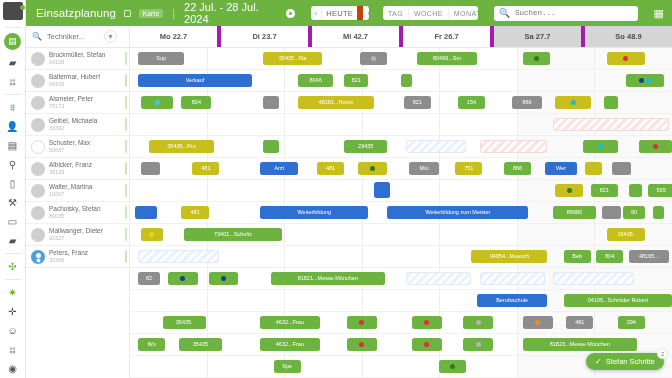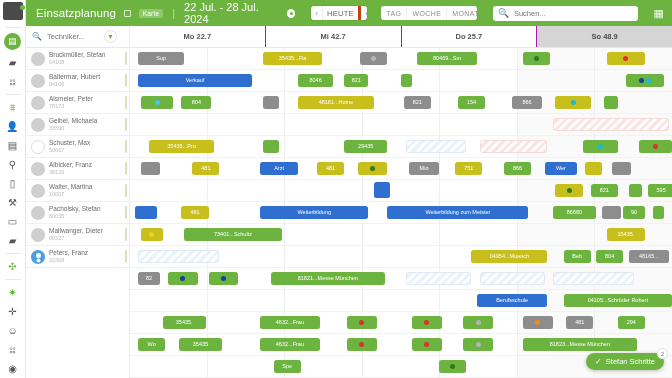--- a/index.html
+++ b/index.html
@@ -58,37 +58,37 @@
   .tb-dot:after{content:"";position:absolute;left:3px;top:3px;width:3px;height:3px;border-radius:50%;background:#6cb43f;}
   .tb-spacer{flex:1;}
   .nav-group{
     display:flex; align-items:center; background:#fff; border-radius:3px;
     height:14px; overflow:hidden; box-shadow:0 0 0 1px rgba(0,0,0,.04);
   }
   .nav-btn{
     font-size:8px; color:#8a8a8a; padding:0 4px; height:14px;
     display:flex;align-items:center;cursor:pointer;
   }
-  .nav-btn.mid{ color:#666; border-left:1px solid #ececec;border-right:3px solid #c2410c; font-size:7.5px; letter-spacing:.3px;}
+  .nav-btn.mid{ color:#666; border-left:1px solid #ececec;border-right:6px solid #c2410c; font-size:7.5px; letter-spacing:.3px;}
   .seg-group{
     display:flex;align-items:center;background:#fff;border-radius:3px;height:14px;overflow:hidden;margin-left:6px;
   }
   .seg{
     font-size:7px;color:#8e8e8e;padding:0 5px;height:14px;display:flex;align-items:center;
     letter-spacing:.4px; cursor:pointer;
   }
   .seg + .seg{ border-left:1px solid #f0f0f0; }
   .search-wrap{
     margin-left:8px; background:#fff; border-radius:3px; height:15px; width:155px;
     display:flex;align-items:center;gap:4px;padding:0 6px;
   }
   .search-wrap .mag{ color:#6cb43f; font-size:9px; }
   .search-inp{
     border:0;outline:0;font-size:7.5px;color:#b8b8b8;flex:1;background:transparent;
-    font-family:Liberation Sans, sans-serif;
+    font-family:Liberation Mono, monospace;
   }
   .grid-ico{ margin-left:8px; color:#fff; opacity:.9; font-size:11px; cursor:pointer;}
 
   
   .filterbar{
     height:22px; display:flex; align-items:stretch; border-bottom:1px solid #e8e8e8; background:#fff;
   }
   .fb-left{
     width:104px;flex:0 0 104px;display:flex;align-items:center;gap:5px;padding-left:6px;
     border-right:1px solid #ececec;
@@ -96,21 +96,21 @@
   .fb-left .mag{ color:#777; font-size:8px;}
   .fb-inp{ border:0;outline:0;font-size:7.5px;color:#c0c0c0;width:52px;background:transparent;
     font-family:"Liberation Sans",sans-serif;}
   .fb-funnel{
     width:13px;height:13px;border-radius:50%;border:1px solid #e2e2e2;
     display:flex;align-items:center;justify-content:center;color:#6cb43f;font-size:7px;cursor:pointer;
   }
   .daycols{ flex:1; display:flex; }
   .daycol{
     flex:1; display:flex;align-items:center;justify-content:center;
-    font-size:7.5px; font-weight:bold; color:#555; border-right:1px solid #a21caf;
+    font-size:7.5px; font-weight:bold; color:#555; border-right:4px solid #a21caf;
   }
   .daycol.weekend{ background:#d5d5d5; color:#4c4c4c; }
   .daycol:last-child{border-right:0;}
 
   
   .board{ flex:1; display:flex; overflow:hidden; }
   .names{
     width:104px;flex:0 0 104px;border-right:1px solid #ececec;background:#fff;
   }
   .nrow{
@@ -239,22 +239,24 @@
     </div>
 
     <div class="filterbar">
       <div class="fb-left">
         <span class="mag">🔍</span>
         <input class="fb-inp" placeholder="Techniker..." style="">
         <span class="fb-funnel">▼</span>
       </div>
       <div class="daycols" id="dayheads">
           <div class="daycol">Mo 22.7</div>
+          <div class="daycol">Di 23.7</div>
           <div class="daycol">Mi 42.7</div>
-          <div class="daycol">Do 25.7</div>
+          <div class="daycol">Fr 26.7</div>
+          <div class="daycol weekend">Sa 27.7</div>
           <div class="daycol weekend">So 48.9</div>
         </div>
     </div>
 
     <div class="board">
       <div class="names" id="namecol">
           <div class="nrow">
             <div class="avatar "></div>
             <div class="ninfo">
               <div class="nname">Bruckmüller, Stefan</div>

